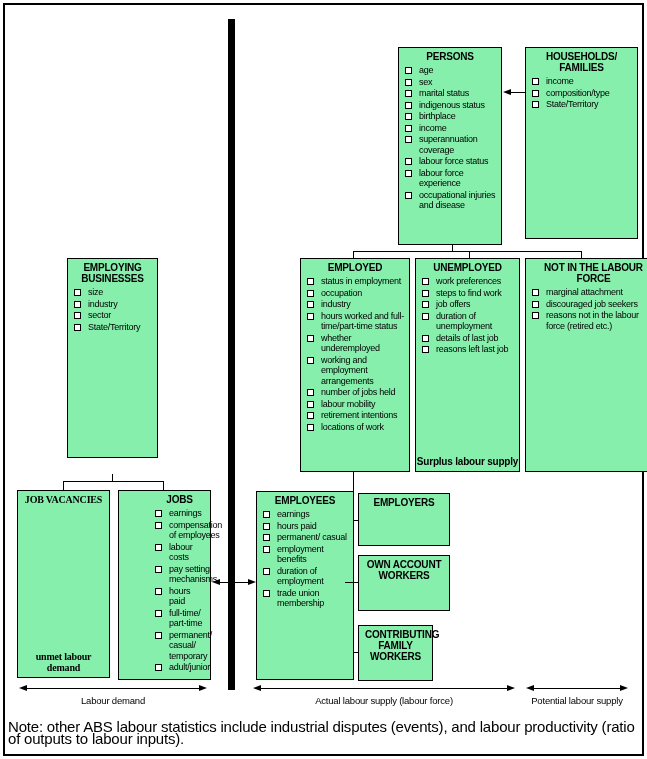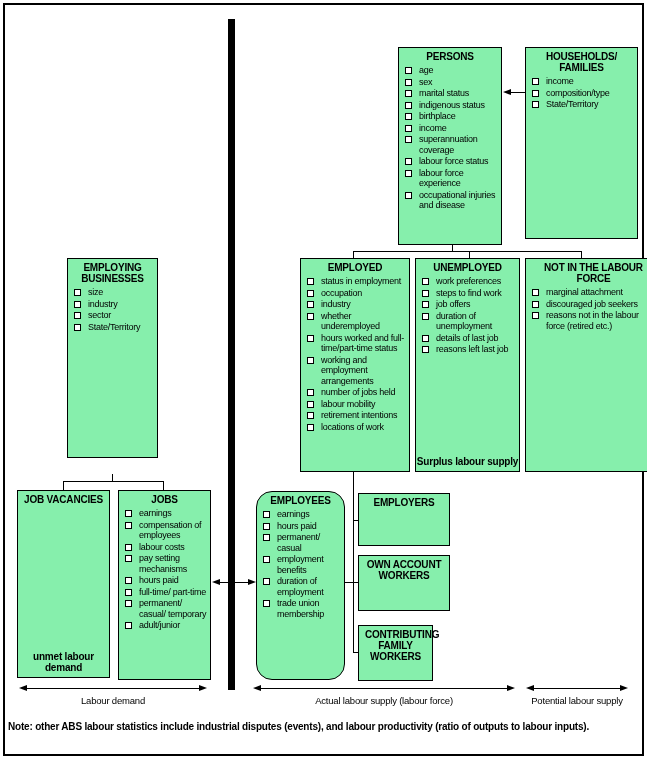--- a/index.html
+++ b/index.html
@@ -21,21 +21,21 @@
   .hline{position:absolute;height:1px;background:#000;}
   .thickbar{position:absolute;background:#000;}
   .darrow,.sarrow{position:absolute;height:9px;}
   .darrow .al{position:absolute;left:7px;right:7px;top:4px;height:1px;background:#000;}
   .sarrow .al{position:absolute;left:7px;right:0;top:4px;height:1px;background:#000;}
   .darrow::before,.sarrow::before{content:"";position:absolute;left:0;top:1px;width:0;height:0;
       border-top:3.5px solid transparent;border-bottom:3.5px solid transparent;border-right:8px solid #000;}
   .darrow::after{content:"";position:absolute;right:0;top:1px;width:0;height:0;
       border-top:3.5px solid transparent;border-bottom:3.5px solid transparent;border-left:8px solid #000;}
   .axis-lbl{position:absolute;font-size:9.5px;line-height:11px;text-align:center;letter-spacing:-0.2px;}
-  .note{position:absolute;font-size:10px;line-height:12px;letter-spacing:-0.2px;font-weight:bold;}
+  .note{position:absolute;font-size:15px;line-height:12px;letter-spacing:-0.2px;}
 </style>
 </head>
 <body>
 
 <div class="canvas">
   <div class="frame"></div>
 
 
   <div class="thickbar" style="left:228px;top:19px;width:7px;height:671px;"></div>
 
@@ -145,25 +145,25 @@
         <div class="item">
           <span class="bullet"></span>
           <span class="item-text">occupation</span>
         </div>
         <div class="item">
           <span class="bullet"></span>
           <span class="item-text">industry</span>
         </div>
         <div class="item">
           <span class="bullet"></span>
+          <span class="item-text">hours worked and full-time/part-time status</span>
+        </div>
+        <div class="item">
+          <span class="bullet"></span>
           <span class="item-text">whether underemployed</span>
-        </div>
-        <div class="item">
-          <span class="bullet"></span>
-          <span class="item-text">hours worked and full-time/part-time status</span>
         </div>
         <div class="item">
           <span class="bullet"></span>
           <span class="item-text">working and employment arrangements</span>
         </div>
         <div class="item">
           <span class="bullet"></span>
           <span class="item-text">number of jobs held</span>
         </div>
         <div class="item">
@@ -228,26 +228,26 @@
           <span class="item-text">reasons not in the labour force (retired etc.)</span>
         </div>
       </div>
   </div>
 
   <div class="vline" style="left:112px;top:474px;height:7px;"></div>
   <div class="hline" style="left:63px;top:481px;width:101px;"></div>
   <div class="vline" style="left:63px;top:481px;height:9px;"></div>
   <div class="vline" style="left:163px;top:481px;height:9px;"></div>
 
-  <div class="box" style="left:17px;top:490px;width:93px;height:188px;">
+  <div class="box" style="left:17px;top:490px;width:93px;height:188px;font-family:Liberation Serif, serif;">
     <div class="box-title">JOB VACANCIES</div>
     <div class="box-footer">unmet labour demand</div>
   </div>
 
-  <div class="box" style="left:118px;top:490px;width:93px;height:190px;">
+  <div class="box" style="left:118px;top:490px;width:93px;height:190px;padding-left:30px;">
     <div class="box-title">JOBS</div>
     <div class="items">
         <div class="item">
           <span class="bullet"></span>
           <span class="item-text">earnings</span>
         </div>
         <div class="item">
           <span class="bullet"></span>
           <span class="item-text">compensation of employees</span>
         </div>
@@ -275,21 +275,21 @@
           <span class="bullet"></span>
           <span class="item-text">adult/junior</span>
         </div>
       </div>
   </div>
 
   <div class="darrow" style="left:212px;top:578px;width:44px;">
       <span class="al"></span>
     </div>
 
-  <div class="box" style="left:256px;top:491px;width:89px;height:189px;border-radius:16px;">
+  <div class="box" style="left:256px;top:491px;width:98px;height:189px;">
     <div class="box-title">EMPLOYEES</div>
     <div class="items">
         <div class="item">
           <span class="bullet"></span>
           <span class="item-text">earnings</span>
         </div>
         <div class="item">
           <span class="bullet"></span>
           <span class="item-text">hours paid</span>
         </div>

